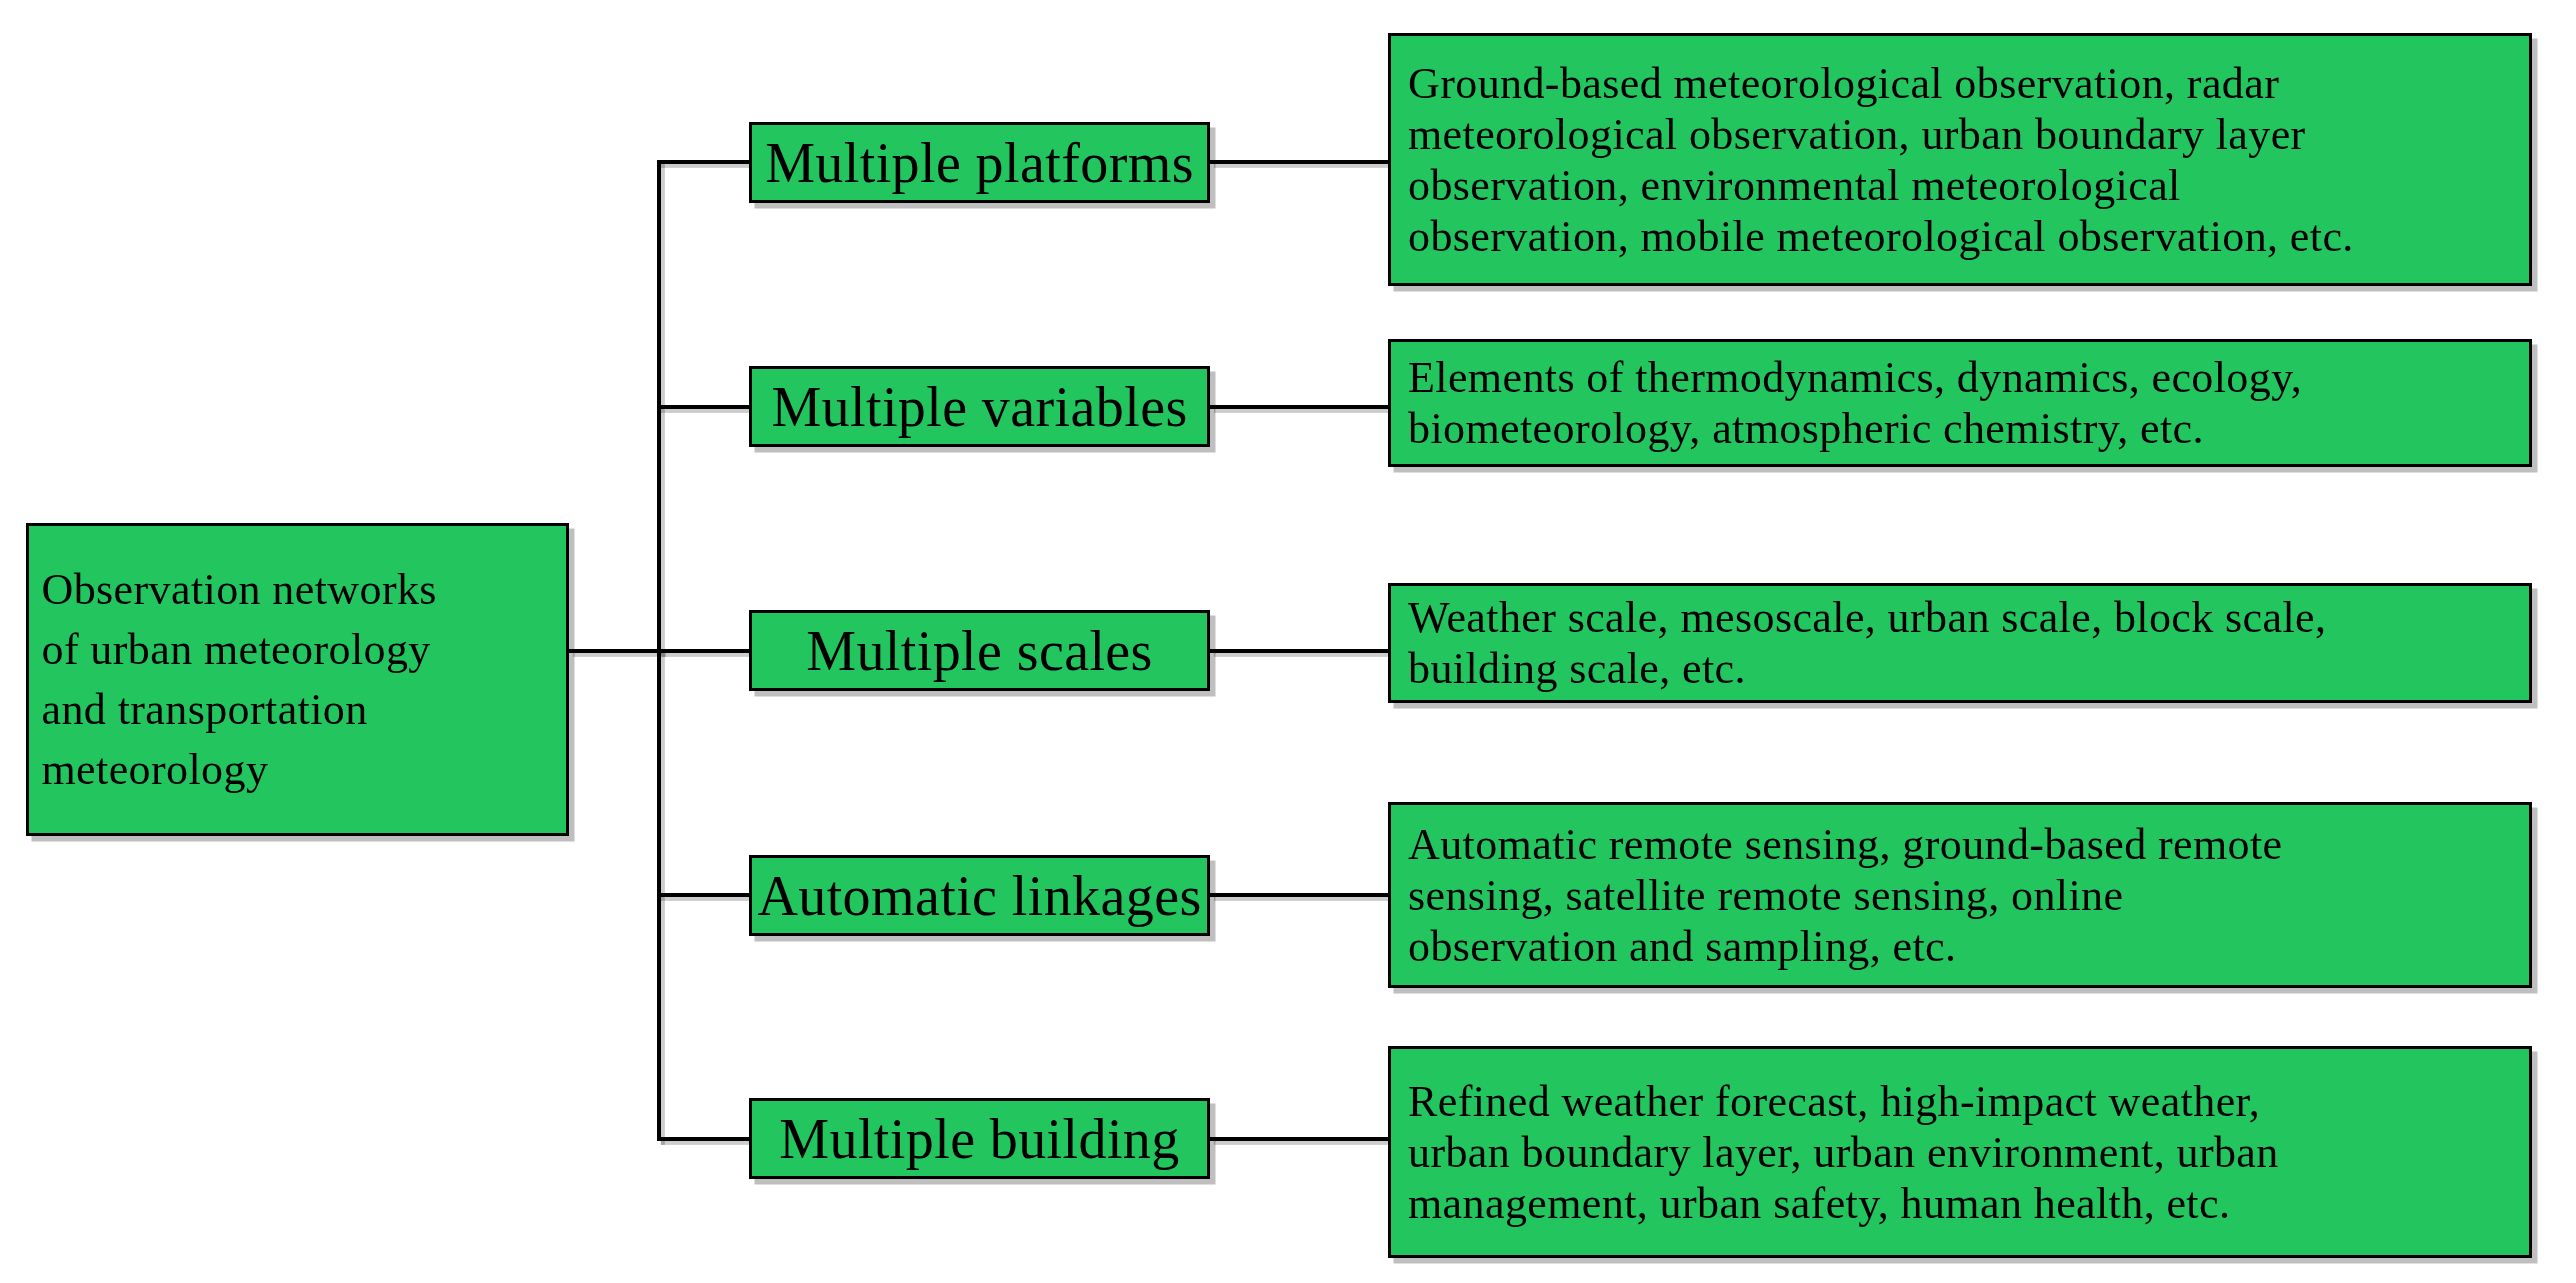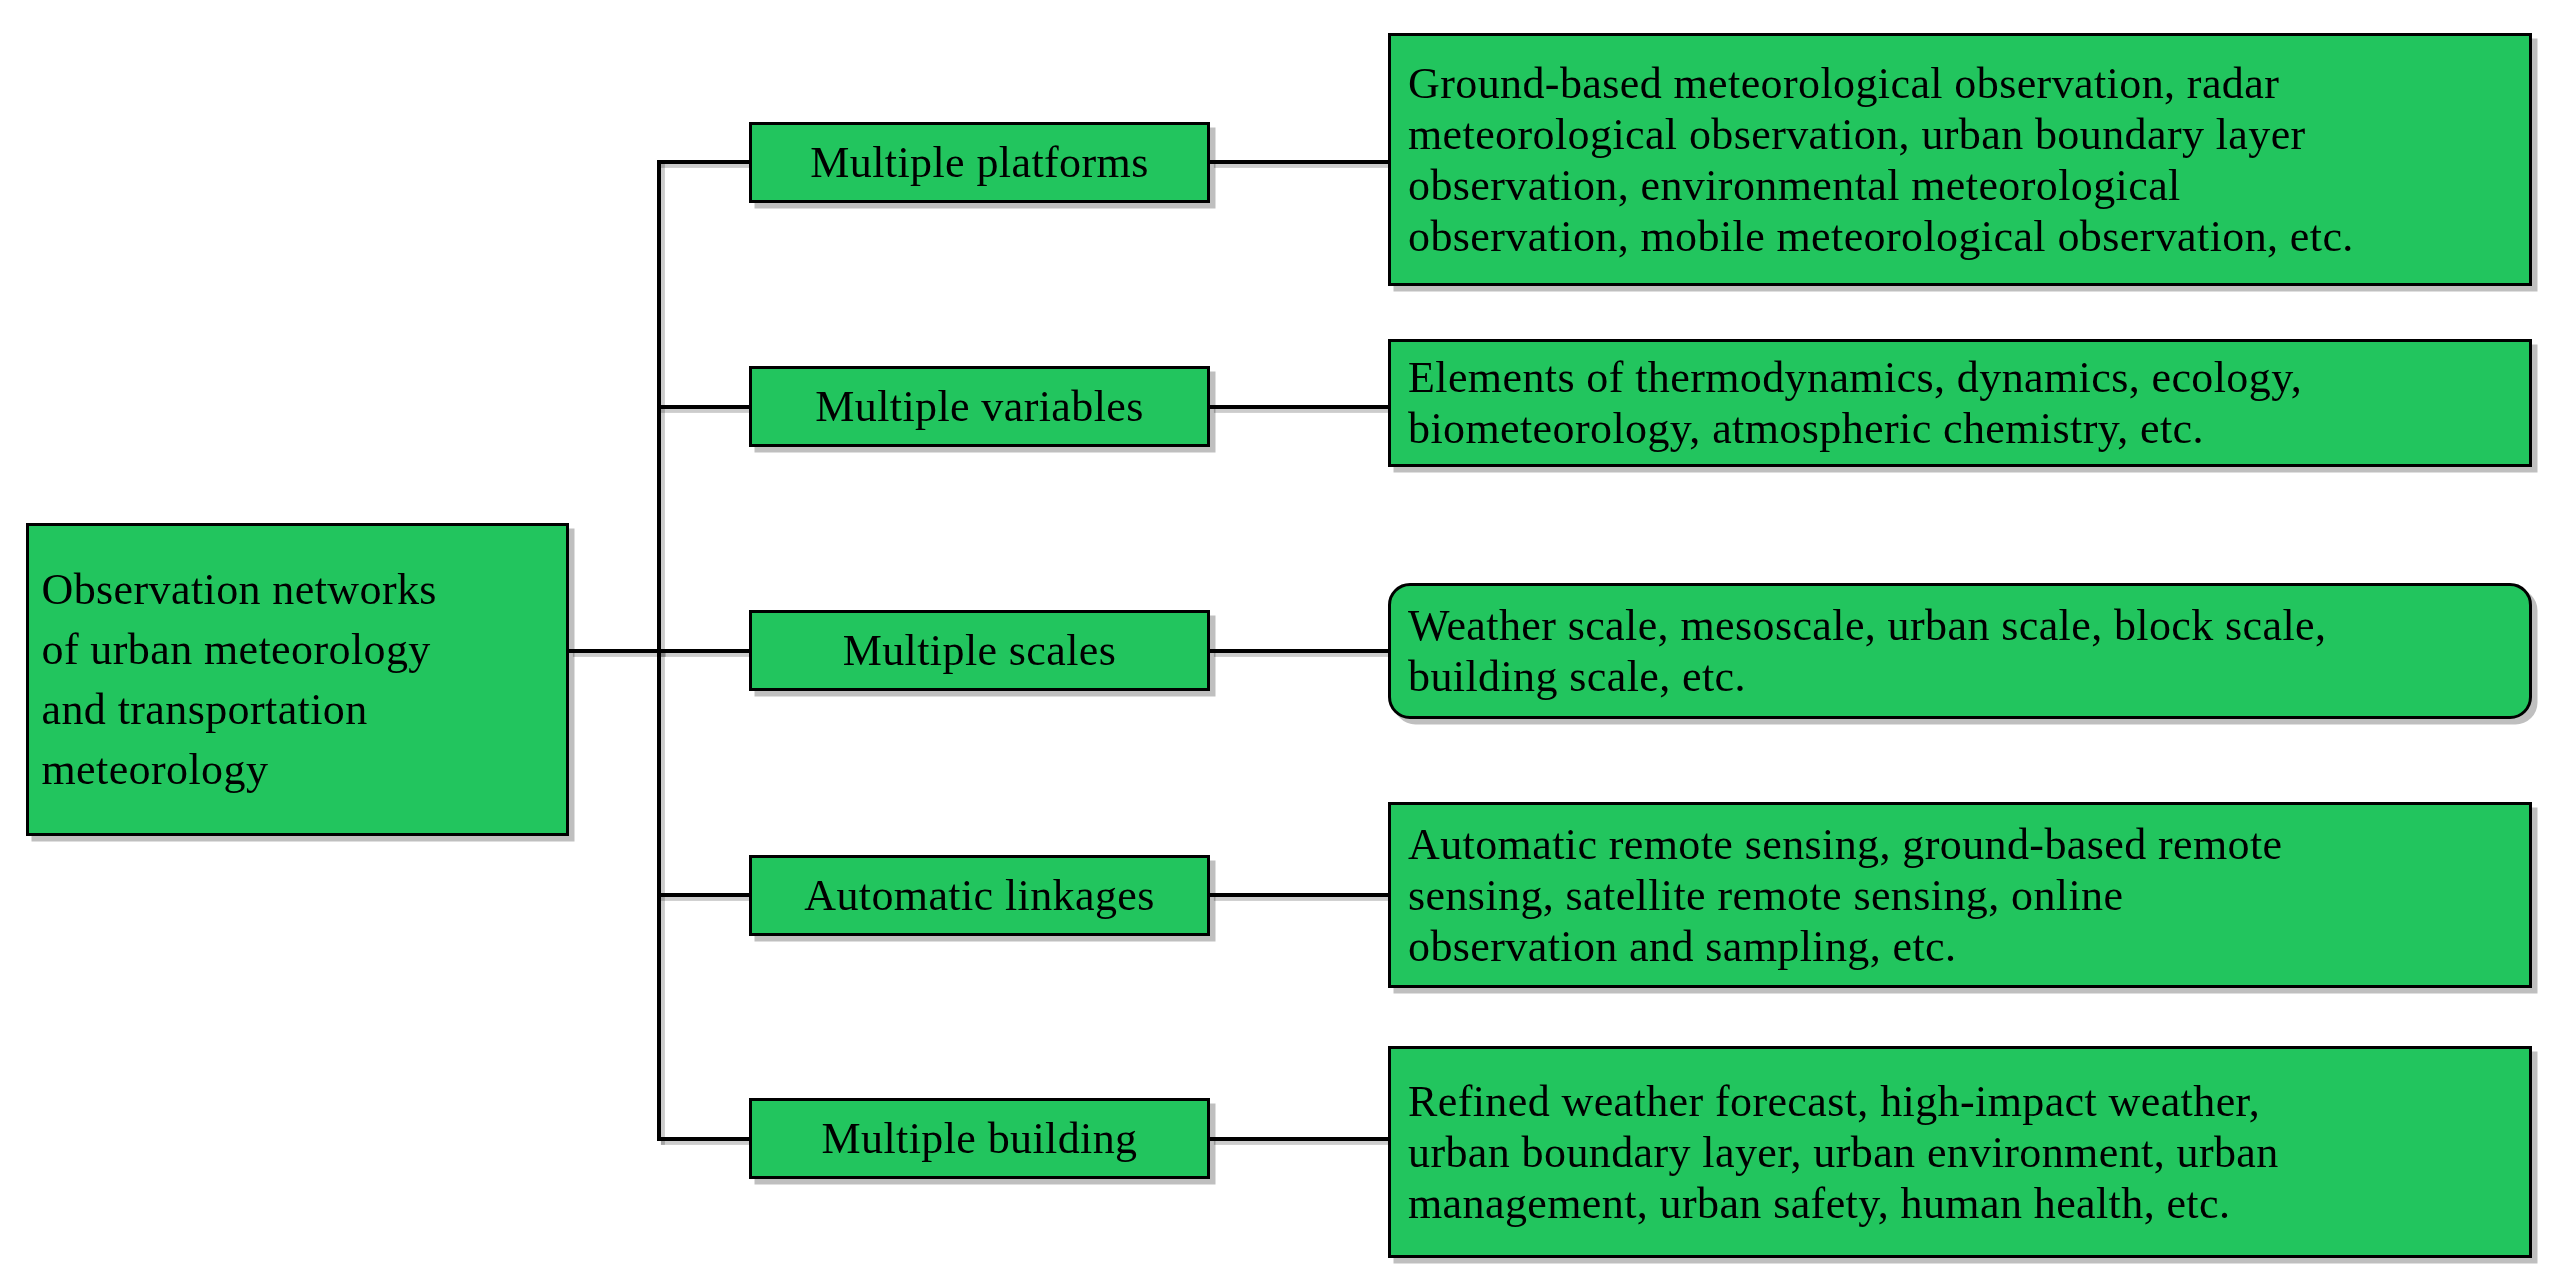--- a/index.html
+++ b/index.html
@@ -37,21 +37,21 @@
     white-space: pre;
   }
   .cat-box {
     left: 749px;
     width: 461px; height: 81px;
     display: flex;
     align-items: center;
     justify-content: center;
   }
   .cat-box .txt {
-    font-size: 44px;
+    font-size: 56px;
     letter-spacing: 0.4px;
     white-space: pre;
   }
   .desc-box {
     left: 1388px;
     width: 1144px;
     display: flex;
     align-items: center;
   }
   .desc-box .txt {
@@ -71,21 +71,21 @@
   }
   .vline {
     width: 3.9px;
     box-shadow: 3.9px 3.9px 0 rgba(0,0,0,0.2);
   }
   
   .cat-r1 { top: 122px; }  .cat-r2 { top: 366px; }  .cat-r3 { top: 610px; }
   .cat-r4 { top: 855px; } .cat-r5 { top: 1098px; }
   .desc-r1 { top: 33px;   height: 253px; }
   .desc-r2 { top: 339px;  height: 128px; }
-  .desc-r3 { top: 583px;  height: 136px; border-radius: 22px; }
+  .desc-r3 { top: 583px;  height: 120px; }
   .desc-r4 { top: 802px; height: 186px; }
   .desc-r5 { top: 1046px; height: 212px; }
   .bl { left: 657px; width: 92px; }   
   .br { left: 1210px; width: 180px; }  
   .y1 { top: 160px; } .y2 { top: 405px; } .y3 { top: 649px; }
   .y4 { top: 893px; } .y5 { top: 1137px; }
 </style>
 </head>
 <body>
 

